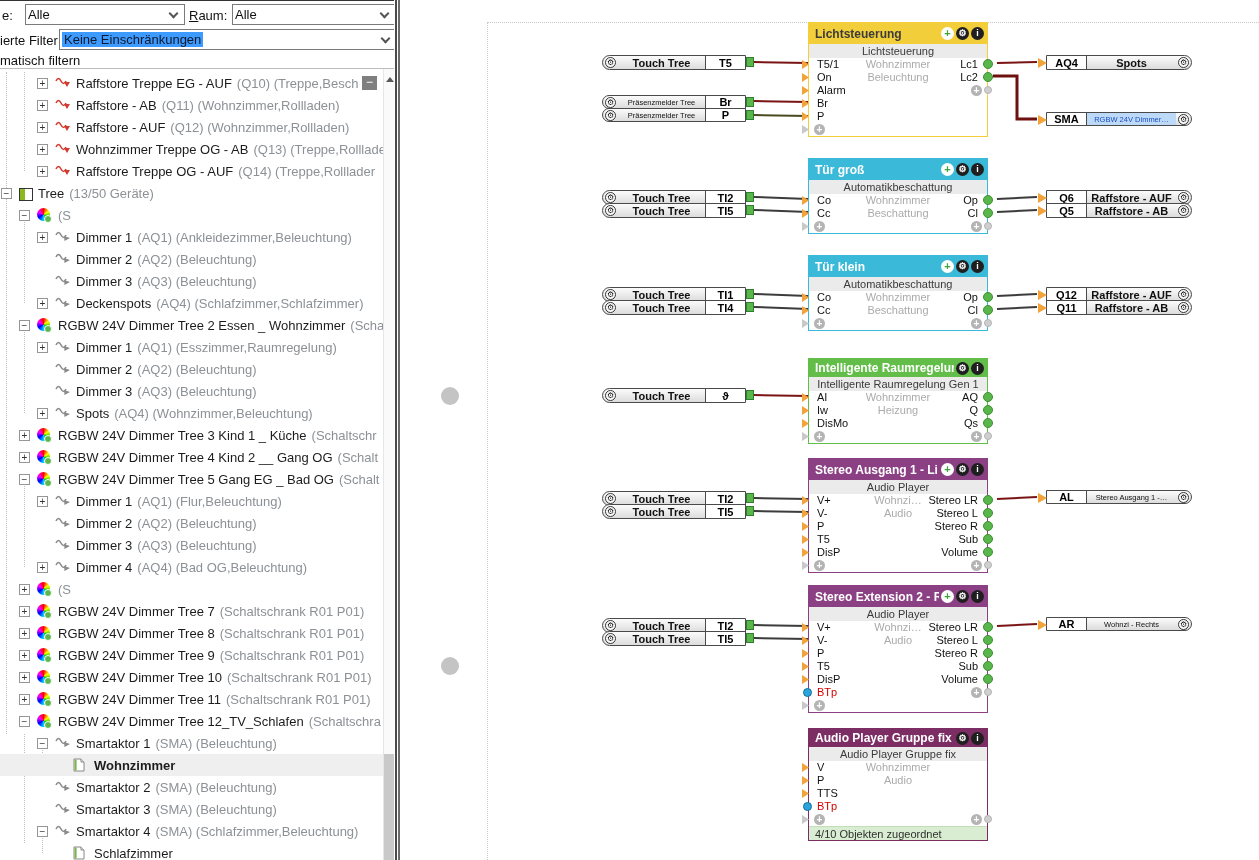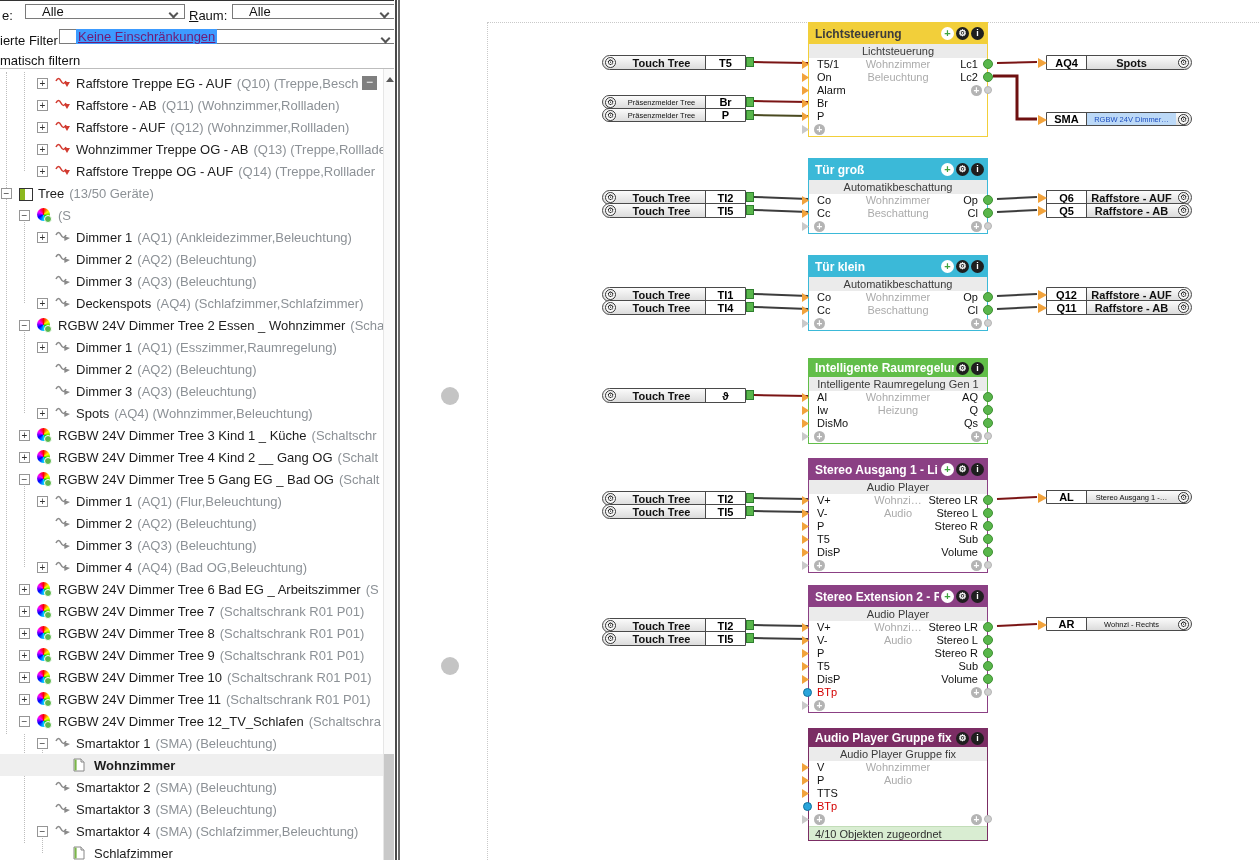--- a/index.html
+++ b/index.html
@@ -51,23 +51,23 @@
   .pconn-g{position:absolute;right:-9px;top:1px;width:8px;height:10px;background:#59B64B;border:1px solid #2F7F2F;}
   .pconn-o{position:absolute;left:-9px;top:2px;width:9px;height:10px;background:#F2A33C;clip-path:polygon(0 0,100% 50%,0 100%);}
   .pill.blue .plabel{background:#BCD9F7;color:#1F4FBF;}
 
   
   .left-panel{position:absolute;left:0;top:0;width:394px;height:860px;background:#fff;z-index:2;border-top:1px solid #333;overflow:hidden;}
   .pborder1{position:absolute;left:395px;top:0;width:2px;height:860px;background:#4A4A4A;z-index:3;}
   .pborder2{position:absolute;left:398px;top:0;width:2px;height:860px;background:#6A6A6A;z-index:3;}
   .flabel{position:absolute;font-size:13px;color:#111;white-space:nowrap;}
   .ul::first-letter{text-decoration:underline;}
-  .combo{position:absolute;height:15px;background:#fff;border:1px solid #7A7A7A;font-size:13px;display:flex;align-items:center;padding-left:16px;color:#111;}
+  .combo{position:absolute;height:21px;background:#fff;border:1px solid #7A7A7A;font-size:13px;display:flex;align-items:center;padding-left:2px;color:#111;}
   .chev{position:absolute;right:7px;top:5px;width:7px;height:7px;border-right:2px solid #555;border-bottom:2px solid #555;transform:rotate(45deg);}
-  .hl{background:#3D9BFF;color:#701a75;padding:0 2px;text-decoration:underline;}
+  .hl{background:#3D9BFF;color:#0f172a;padding:0 2px;}
   .fsep{position:absolute;left:0;top:67px;width:394px;height:1px;background:#BDBDBD;}
 
   .tree{position:absolute;left:0;top:71px;width:383px;bottom:0;}
   .guide{position:absolute;width:0;border-left:1px dotted #BDBDBD;}
   .trow{position:absolute;left:0;width:383px;height:22px;display:flex;align-items:center;font-size:13px;white-space:nowrap;overflow:hidden;color:#1C1C1C;}
   .trow.sel{background:#EFEFEF;}
   .ebox{width:11px;height:11px;border:1px solid #969696;background:#fff;color:#333;font-size:10px;line-height:9px;text-align:center;margin-right:7px;flex:none;}
   .espace{width:18px;flex:none;}
   .ticon{width:16px;height:14px;margin-right:5px;flex:none;position:relative;}
   .ticon-rgbw::before{content:"";position:absolute;left:0;top:0;width:13px;height:13px;border-radius:50%;
@@ -684,21 +684,20 @@
               <path d="M9 6 L15 8 L9.5 11 Z" fill="#8A8A8A"></path>
             </svg></div>
           <div class="tlabel">Dimmer 4</div>
           <div class="tmeta">(AQ4) (Bad OG,Beleuchtung)</div>
         </div>
         <div class="trow" style="top: 506px; padding-left: 19px;">
           <div class="ebox">+</div>
           <div class="ticon ticon-rgbw">
             <div class="rgbwdot"></div>
           </div>
-          <div class="tlabel">RGBW 24V Dimmer Tree 6 Bad EG _ Arbeitszimmer</div>
           <div class="tmeta">(S</div>
         </div>
         <div class="trow" style="top: 528px; padding-left: 19px;">
           <div class="ebox">+</div>
           <div class="ticon ticon-rgbw">
             <div class="rgbwdot"></div>
           </div>
           <div class="tlabel">RGBW 24V Dimmer Tree 7</div>
           <div class="tmeta">(Schaltschrank R01 P01)</div>
         </div>

